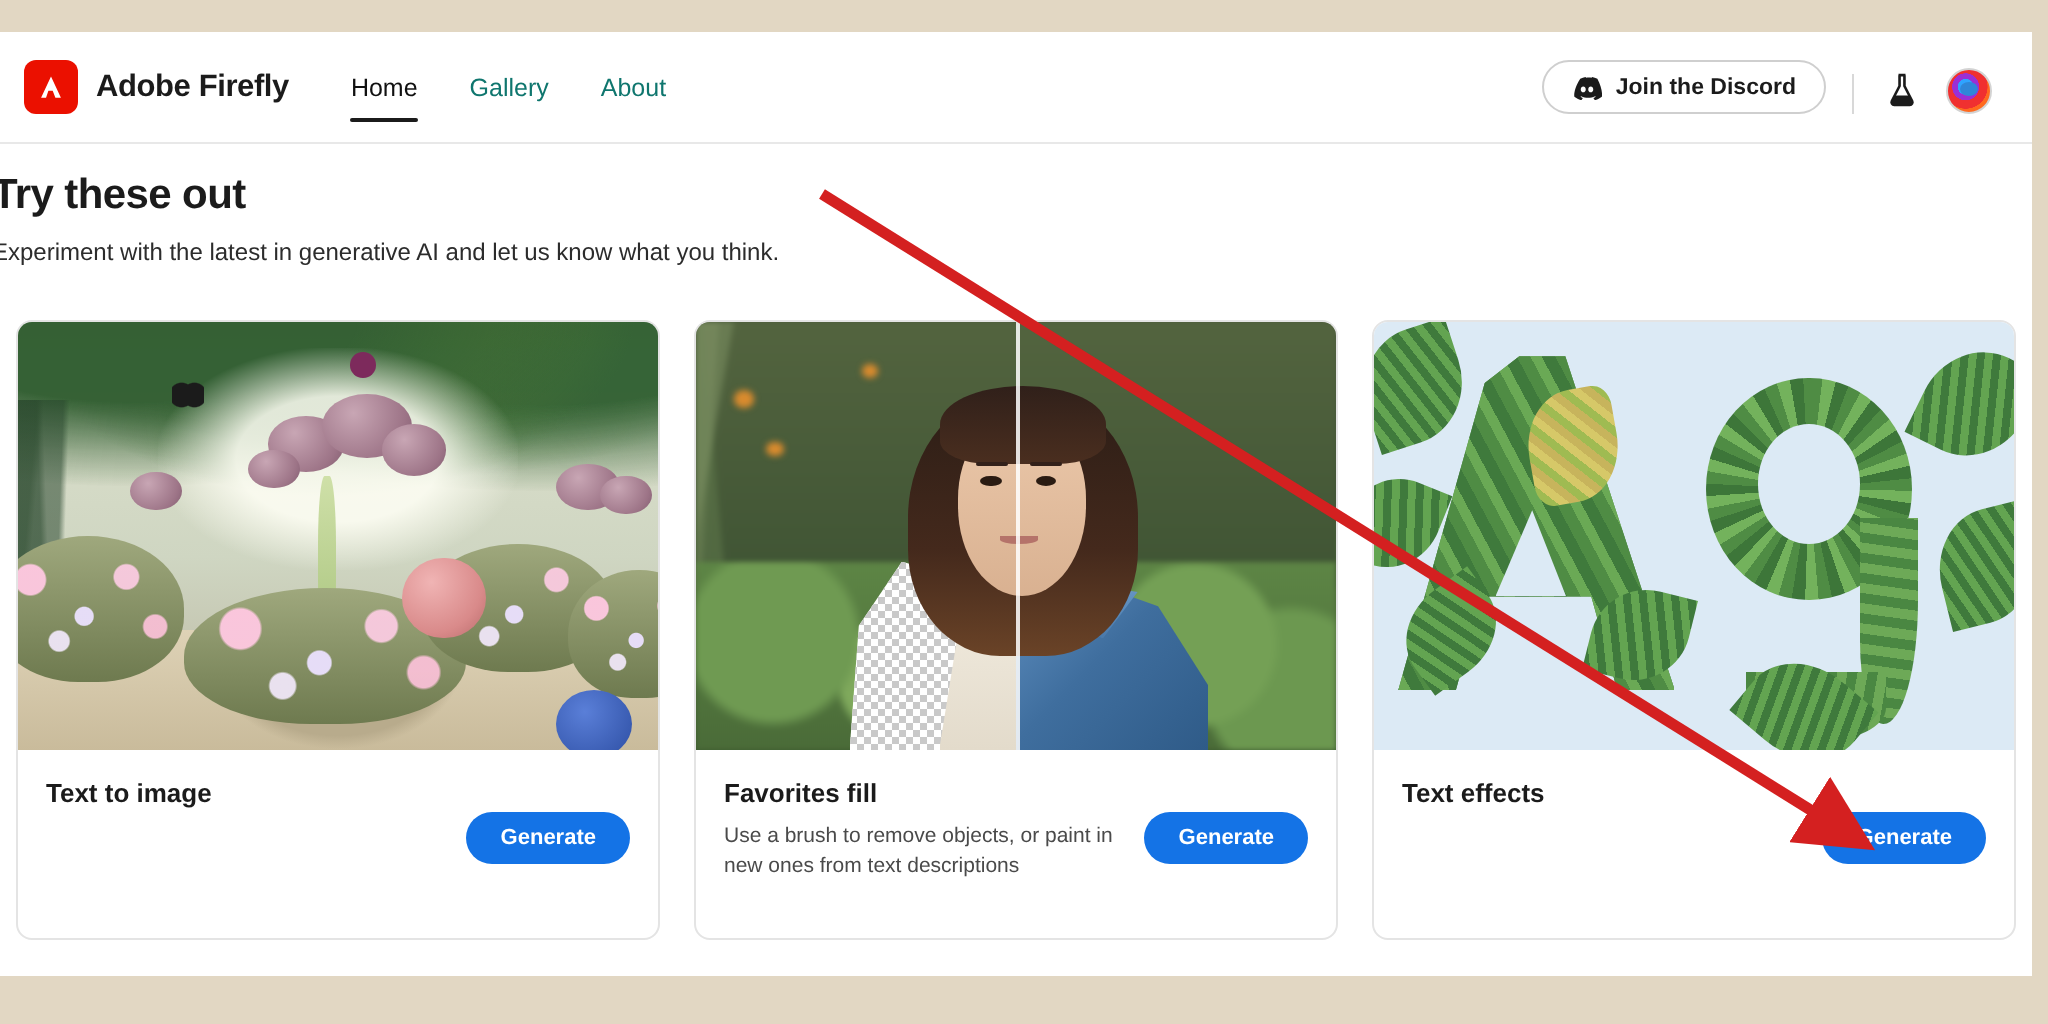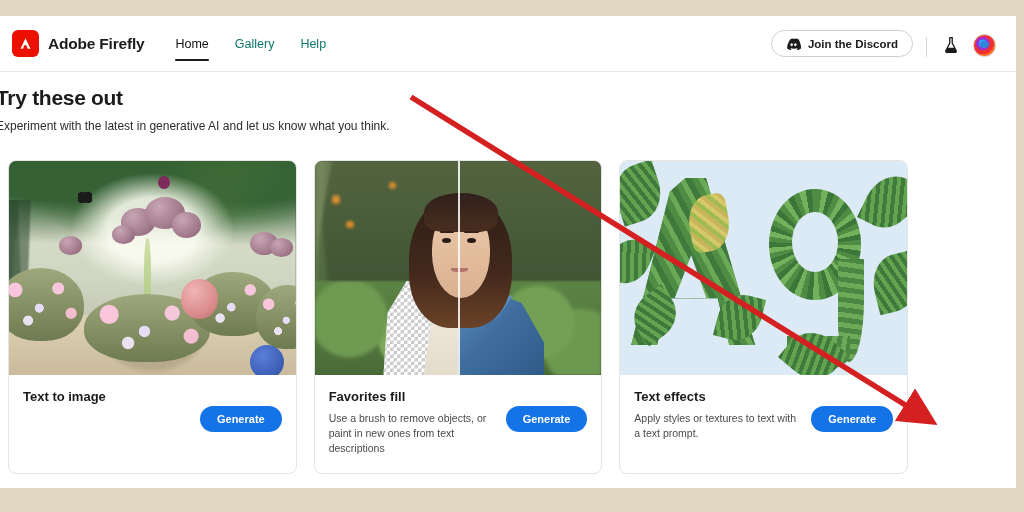--- a/index.html
+++ b/index.html
@@ -73,21 +73,21 @@
   }
 
   
   .hero { position: absolute; left: -4px; top: 86px; width: 700px; }
   .hero h1 { font-size: 21px; font-weight: bold; color: #1b1b1b; letter-spacing: -0.3px; }
   .hero p { font-size: 12px; color: #2c2c2c; margin-top: 9px; }
 
   
   .cards {
     position: absolute; left: 8px; top: 160px;
-    width: 900px; display: flex; gap: 17px;
+    width: 1000px; display: flex; gap: 17px;
   }
   .card {
     width: 322px; background: #fff;
     border: 1px solid #e4e4e4; border-radius: 8px;
     overflow: hidden; display: flex; flex-direction: column;
   }
   .card-img { width: 100%; height: 214px; position: relative; overflow: hidden; }
   .card-body { padding: 14px 14px 16px 14px; display: flex; align-items: flex-start; min-height: 94px; }
   .card-text { flex: 1; padding-right: 8px; }
   .card-title { font-size: 13px; font-weight: bold; color: #1b1b1b; }
@@ -272,21 +272,21 @@
         <svg width="17" height="17" viewBox="0 0 24 24" aria-hidden="true">
           <path d="M12 4.5 L19 19.5 H15.1 L13.2 14.6 H9.6 L12 9.1 L8.5 19.5 H5 Z" fill="#ffffff"></path>
         </svg>
       </div>
       <div class="brand-name">Adobe Firefly</div>
     </div>
 
     <nav class="nav">
       <div class="nav-item active">Home</div>
       <div class="nav-item">Gallery</div>
-      <div class="nav-item">Help</div>
+      <div class="nav-item">About</div>
     </nav>
 
     <div class="header-right">
       <div class="discord-btn">
         <svg width="15" height="12" viewBox="0 0 24 18" aria-hidden="true">
           <path fill="#1b1b1b" d="M20.3 1.6A18 18 0 0 0 16 .2l-.3.5c-1.5-.2-3-.2-4.5 0L10.9.2A18 18 0 0 0 6.6 1.6C2.3 8 1.4 14 1.9 16c1.9 1.4 3.8 2.2 5.6 2.8l1.2-1.9c-.7-.3-1.3-.6-1.9-1l.5-.4c3.6 1.7 7.6 1.7 11.2 0l.5.4c-.6.4-1.2.7-1.9 1l1.2 1.9c1.8-.6 3.7-1.4 5.6-2.8.6-2.3-.4-8.3-3.6-14.4ZM9 12.4c-1.1 0-2-1-2-2.3s.9-2.3 2-2.3 2 1 2 2.3-.9 2.3-2 2.3Zm6 0c-1.1 0-2-1-2-2.3s.9-2.3 2-2.3 2 1 2 2.3-.9 2.3-2 2.3Z"></path>
         </svg>
         <span class="lbl">Join the Discord</span>
       </div>
 
@@ -385,21 +385,20 @@
         <div class="t-g-hook"></div>
         <div class="t-frond tf3"></div>
         <div class="t-frond tf4"></div>
         <div class="t-frond tf5"></div>
         <div class="t-frond tf6"></div>
         <div class="t-frond tf7"></div>
       </div>
       <div class="card-body">
         <div class="card-text">
           <div class="card-title">Text effects</div>
-          <div class="card-desc">Apply styles or textures to text with a text prompt.</div>
         </div>
         <button class="gen-btn">Generate</button>
       </div>
     </div>
 
   </div>
 
   <svg class="arrow-svg" viewBox="0 0 1024 512">
     <defs>
       <marker id="ahead" markerWidth="7" markerHeight="7" refX="5.6" refY="3.5" orient="auto">

